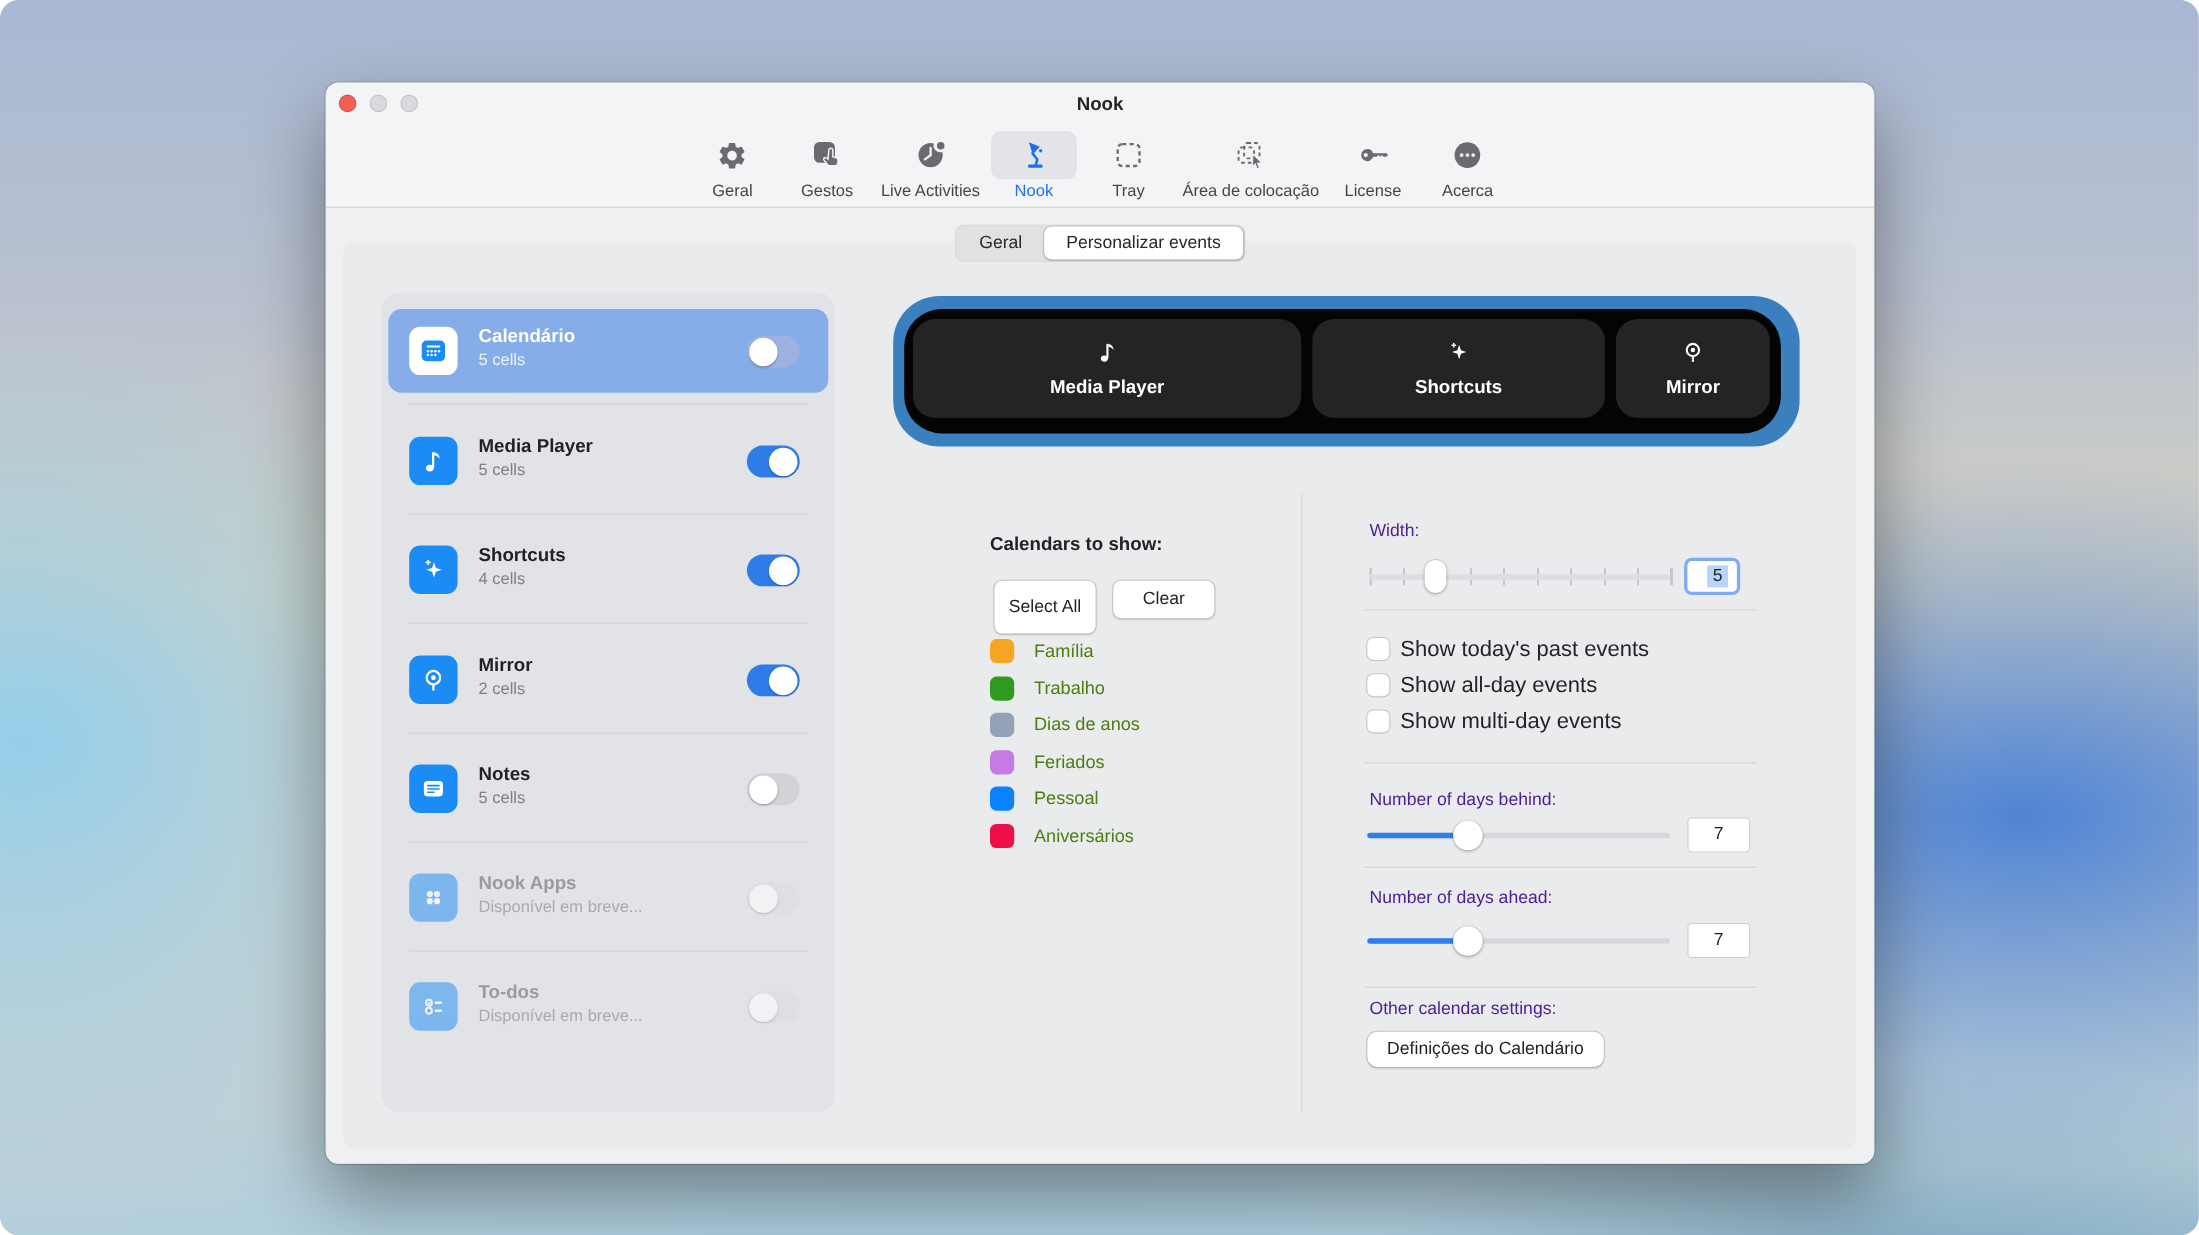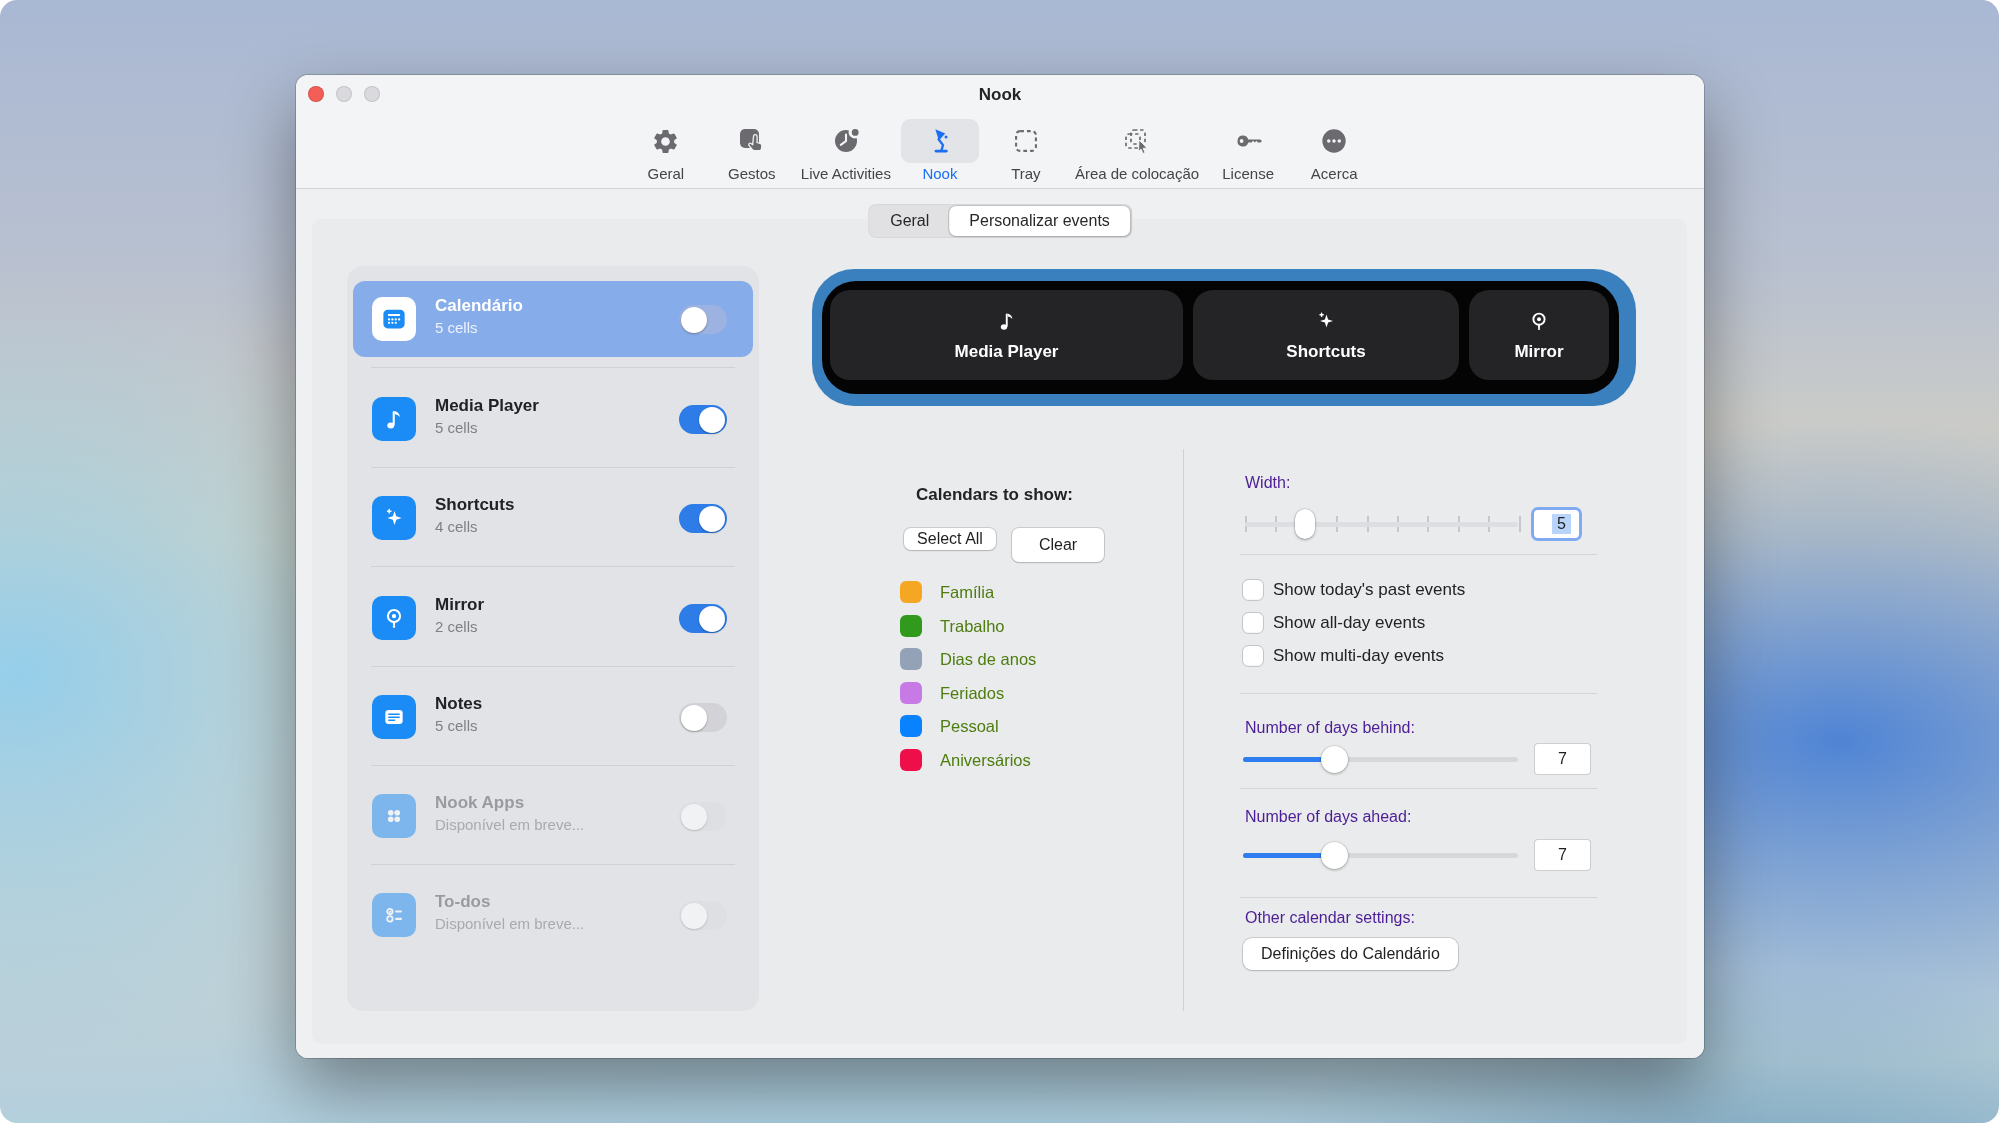--- a/index.html
+++ b/index.html
@@ -58,36 +58,36 @@
   
   .preview{position:absolute;left:500px;top:50px;width:824px;height:137px;border-radius:42px;background:#3a80bf;}
   .preview-black{position:absolute;left:10px;top:12px;width:797px;height:113px;border-radius:34px;background:#040404;}
   .ptile{position:absolute;top:9px;height:90px;border-radius:20px;background:#242427;display:flex;flex-direction:column;align-items:center;justify-content:center;gap:5px;color:#fff;}
   .ptile .ptile-label{font-size:17px;font-weight:700;color:#fff;}
   .ptile-mp{left:8px;width:353px;}
   .ptile-sc{left:371px;width:266px;}
   .ptile-mi{left:647px;width:140px;}
   
   .vdiv{position:absolute;left:871px;top:230px;width:1px;height:562px;background:#d0d1d4;}
-  .hdr{position:absolute;font-size:17px;font-weight:700;color:#232327;margin-left:16px;}
+  .hdr{position:absolute;font-size:17px;font-weight:700;color:#232327;}
   .lbl{position:absolute;font-size:16px;color:#4c1d95;}
   .btn{position:absolute;background:#fff;border-radius:7px;box-shadow:0 0 0 1px rgba(0,0,0,.13),0 1px 2px rgba(0,0,0,.12);display:flex;align-items:center;justify-content:center;font-size:16px;color:#1f1f21;}
   .cal-item{position:absolute;left:588px;height:24px;display:flex;align-items:center;gap:18px;}
   .swatch{width:22px;height:22px;border-radius:6px;}
   .cal-name{font-size:16.5px;color:#4d7c0f;}
   
   .hline{position:absolute;left:928px;width:357px;height:1px;background:#d4d5d8;}
   .tickband{position:absolute;left:933px;top:297px;width:276px;height:16px;
     background-image:repeating-linear-gradient(90deg,#c7c7cb 0 2px,transparent 2px 30.4px);}
   .ticktrack{position:absolute;left:933px;top:303px;width:273px;height:5px;border-radius:3px;background:#dddee1;}
   .tickknob{position:absolute;left:983px;top:290px;width:20px;height:30px;border-radius:10px;background:#fff;box-shadow:0 0 0 .5px rgba(0,0,0,.15),0 1px 3px rgba(0,0,0,.3);}
   .widthfield{position:absolute;left:1219px;top:288px;width:51px;height:34px;background:#fff;border:3px solid #80aaf2;border-radius:7px;box-sizing:border-box;display:flex;align-items:center;justify-content:flex-end;padding-right:8px;font-size:16px;}
   .widthfield .sel{background:#b9d4fb;padding:1px 5px;}
   .checkbox{position:absolute;left:931px;width:20px;height:20px;background:#fff;border-radius:5.5px;box-shadow:0 0 0 1px rgba(0,0,0,.16),inset 0 -1px 1px rgba(0,0,0,.04);}
-  .cb-label{position:absolute;left:961px;font-size:17px;color:#232327;line-height:20px;}
+  .cb-label{position:absolute;left:961px;font-size:20px;color:#232327;line-height:20px;}
   .slider-track{position:absolute;left:931px;width:275px;height:5px;border-radius:3px;background:#d7d8db;}
   .slider-fill{position:absolute;left:931px;width:92px;height:5px;border-radius:3px;background:#2e7ef0;}
   .slider-knob{position:absolute;width:27px;height:27px;border-radius:50%;background:#fff;box-shadow:0 0 0 .5px rgba(0,0,0,.12),0 1px 3px rgba(0,0,0,.3);}
   .numbox{position:absolute;left:1223px;width:55px;height:30px;background:#fff;box-shadow:0 0 0 1px rgba(0,0,0,.12);border-radius:3px;display:flex;align-items:center;justify-content:center;font-size:16px;}
   .wide-btn{position:absolute;left:931px;top:719px;height:32px;padding:0 18px;border-radius:9px;}
 </style>
 </head>
 <body>
 
 <div class="stage">
@@ -345,21 +345,21 @@
                     <path d="M12 15.8v2.6" stroke-linecap="round"></path>
                     <circle cx="12" cy="20" r="1.1" fill="#fff" stroke="none"></circle>
                   </svg></span>
               <span class="ptile-label">Mirror</span>
             </div>
           </div>
         </div>
 
         <div class="vdiv"></div>
         <div class="hdr" style="left:588px;top:266px">Calendars to show:</div>
-        <div class="btn" style="left:592px;top:309px;width:92px;height:22px">Select All</div>
+        <div class="btn" style="left:592px;top:309px;width:92px;height:48px">Select All</div>
         <div class="btn" style="left:700px;top:309px;width:92px;height:34px">Clear</div>
 
         <div class="cal-item" style="top:361px">
           <span class="swatch" style="background-color: rgb(245, 166, 35);"></span>
           <span class="cal-name">Família</span>
         </div>
         <div class="cal-item" style="top:395px">
           <span class="swatch" style="background-color: rgb(49, 154, 28);"></span>
           <span class="cal-name">Trabalho</span>
         </div>

